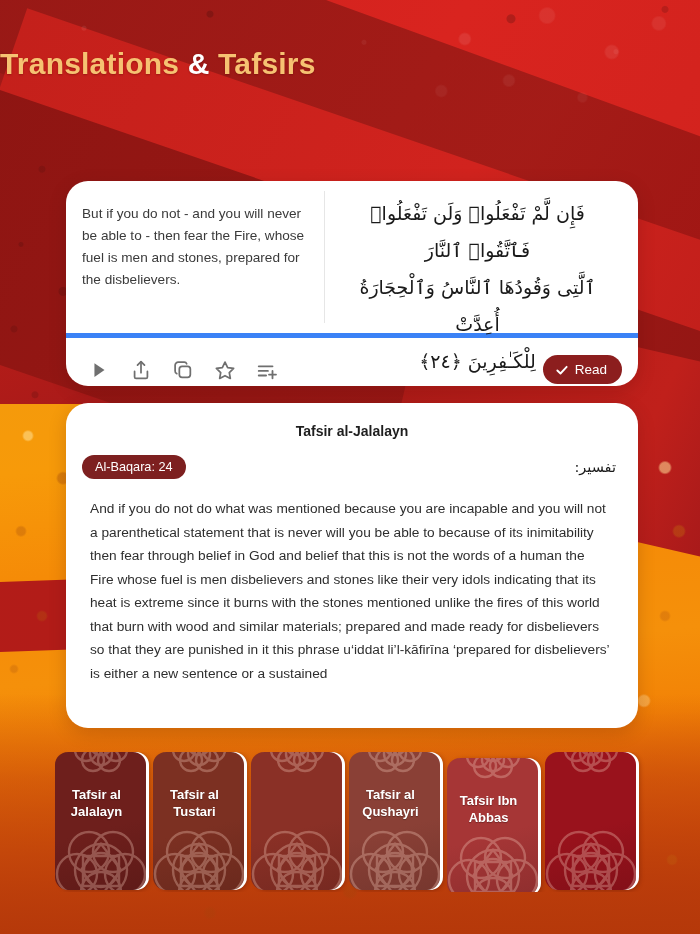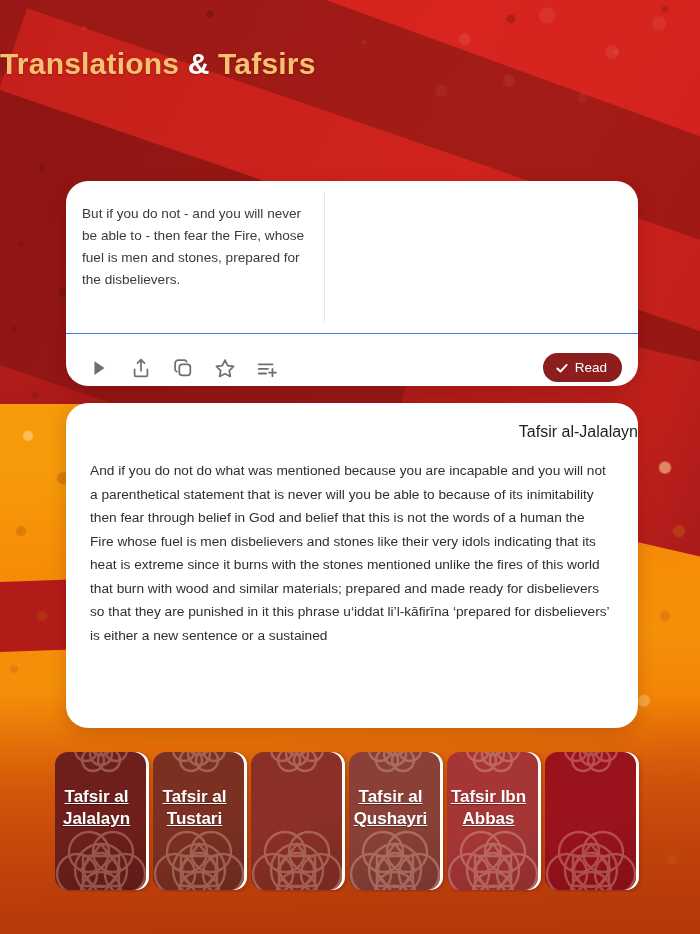--- a/index.html
+++ b/index.html
@@ -151,37 +151,37 @@
   }
   .verse-divider { width:1px; background:#E6E6E6; margin:10px 0; }
   .verse-ar {
     flex:1; padding:14px 22px 0 14px;
     direction:rtl; text-align:center;
     font-family:"DejaVu Sans","Liberation Serif",serif;
     font-size:19px; line-height:1.95; color:#1A1A1A;
     white-space:pre-line;
   }
   .verse-toolbar {
-    height:68px; border-top:1px solid #3b82f6;
+    height:68px; border-top:5px solid #3b82f6;
     display:flex; align-items:center; padding:0 16px 0 22px;
   }
   .tool-icons { display:flex; align-items:center; gap:20px; }
   .ticon { width:22px; height:22px; color:#6F6F6F; display:block; cursor:pointer; }
   .read-btn {
     margin-left:auto; display:flex; align-items:center; gap:6px;
     background:#8C1E1E; color:#fff; border:none; cursor:pointer;
     border-radius:16px; padding:7px 15px 7px 12px;
     font-size:13.5px; font-family:"Liberation Sans",sans-serif;
   }
   .read-btn svg { width:14px; height:14px; }
 
   
   #tafsir-card { left:66px; top:403px; width:572px; height:325px; }
   .tafsir-title {
-    text-align:right; font-size:16px; font-weight:400;
+    text-align:center; font-size:14px; font-weight:700;
     color:#1E1E1E; padding-top:20px;
   }
   .tafsir-meta {
     display:flex; align-items:center; justify-content:space-between;
     padding:16px 22px 0 16px;
   }
   .surah-badge {
     background:#7D2020; color:#FFFFFF; border-radius:14px;
     padding:5px 13px; font-size:12.7px; cursor:pointer;
   }
@@ -208,23 +208,22 @@
   }
   .tab-card .mandala {
     position:absolute; pointer-events:none; opacity:.33;
     stroke:#F3C9B8; fill:none; stroke-width:2.4;
   }
   .mandala-top { top:-22px; left:50%; transform:translateX(-50%); width:70px; height:46px; }
   .mandala-bottom { bottom:-14px; left:50%; transform:translateX(-50%); width:96px; height:74px; }
   .tab-label {
     position:absolute; left:0; right:8px; top:34px;
     text-align:center; color:#FFFFFF; font-weight:700;
-    font-size:17px; line-height:1.32; white-space:pre-line;
+    font-size:13px; line-height:1.32; white-space:pre-line;
     text-shadow:0 1px 1px rgba(0,0,0,.3);
-    text-decoration:underline;
   }
 </style>
 </head>
 <body>
 
 <div id="stage">
 
   <div class="bg-layer bg-red-base">
     <div class="bg-red-diag1"></div>
     <div class="bg-red-diag2"></div>
@@ -242,20 +241,23 @@
   <div class="speckle-orange"></div>
 
   <div class="header">
     <div class="title"><span>Translations</span><span class="amp"> &amp; </span><span>Tafsirs</span></div>
   </div>
 
   <div class="card" id="verse-card">
     <div class="verse-body">
       <div class="verse-trans">But if you do not - and you will never be able to - then fear the Fire, whose fuel is men and stones, prepared for the disbelievers.</div>
       <div class="verse-divider"></div>
+      <div class="verse-ar">فَإِن لَّمْ تَفْعَلُوا۟ وَلَن تَفْعَلُوا۟ فَٱتَّقُوا۟ ٱلنَّارَ
+ٱلَّتِى وَقُودُهَا ٱلنَّاسُ وَٱلْحِجَارَةُ أُعِدَّتْ
+لِلْكَـٰفِرِينَ ﴿٢٤﴾</div>
     </div>
 
     <div class="verse-toolbar">
       <div class="tool-icons">
 
         <svg class="ticon" viewBox="0 0 24 24">
           <path d="M7 4.5 L18 12 L7 19.5 Z" fill="currentColor"></path>
         </svg>
 
         <svg class="ticon" viewBox="0 0 24 24" fill="none" stroke="currentColor" stroke-width="1.9" stroke-linecap="round" stroke-linejoin="round">
@@ -287,20 +289,24 @@
         <svg viewBox="0 0 24 24" fill="none" stroke="#FFFFFF" stroke-width="3.2" stroke-linecap="round" stroke-linejoin="round">
           <path d="M4 12.8 L9.4 18 L20 6.6"></path>
         </svg>
         <span>Read</span>
       </button>
     </div>
   </div>
 
   <div class="card" id="tafsir-card">
     <div class="tafsir-title">Tafsir al-Jalalayn</div>
+    <div class="tafsir-meta">
+      <span class="surah-badge">Al-Baqara: 24</span>
+      <span class="tafsir-ar-label">تفسير:</span>
+    </div>
     <div class="tafsir-text">And if you do not do what was mentioned because you are incapable and you will not a parenthetical statement that is never will you be able to because of its inimitability then fear through belief in God and belief that this is not the words of a human the Fire whose fuel is men disbelievers and stones like their very idols indicating that its heat is extreme since it burns with the stones mentioned unlike the fires of this world that burn with wood and similar materials; prepared and made ready for disbelievers so that they are punished in it this phrase u‘iddat li’l-kāfirīna ‘prepared for disbelievers’ is either a new sentence or a sustained</div>
   </div>
 
   <div id="tab-strip">
       <div class="tab-card" style="background: linear-gradient(165deg, rgb(110, 31, 28) 0%, rgb(110, 31, 28) 55%, rgba(0, 0, 0, 0.14) 100%), rgb(110, 31, 28);">
         <svg class="mandala mandala-top" viewBox="0 0 70 46">
           <circle cx="20" cy="20" r="11"></circle>
           <circle cx="35" cy="14" r="11"></circle>
           <circle cx="50" cy="20" r="11"></circle>
           <circle cx="27" cy="30" r="11"></circle>
@@ -381,21 +387,21 @@
           <circle cx="72" cy="44" r="20"></circle>
           <circle cx="36" cy="22" r="20"></circle>
           <circle cx="60" cy="22" r="20"></circle>
           <circle cx="48" cy="62" r="20"></circle>
           <path d="M48 14 L68 40 L48 66 L28 40 Z"></path>
           <path d="M30 26 L66 26 L66 56 L30 56 Z"></path>
         </svg>
         <div class="tab-label">Tafsir al
 Qushayri</div>
       </div>
-      <div class="tab-card" style="background: linear-gradient(165deg, rgb(166, 54, 54) 0%, rgb(166, 54, 54) 55%, rgba(0, 0, 0, 0.14) 100%), rgb(166, 54, 54);">
+      <div class="tab-card" style="background: linear-gradient(165deg, rgb(166, 54, 54) 0%, rgb(166, 54, 54) 55%, rgba(0, 0, 0, 0.14) 100%), rgb(166, 54, 54); margin-top: 6px;">
         <svg class="mandala mandala-top" viewBox="0 0 70 46">
           <circle cx="20" cy="20" r="11"></circle>
           <circle cx="35" cy="14" r="11"></circle>
           <circle cx="50" cy="20" r="11"></circle>
           <circle cx="27" cy="30" r="11"></circle>
           <circle cx="43" cy="30" r="11"></circle>
           <circle cx="35" cy="24" r="11"></circle>
         </svg>
         <svg class="mandala mandala-bottom" viewBox="0 0 96 74">
           <circle cx="48" cy="40" r="26"></circle>

